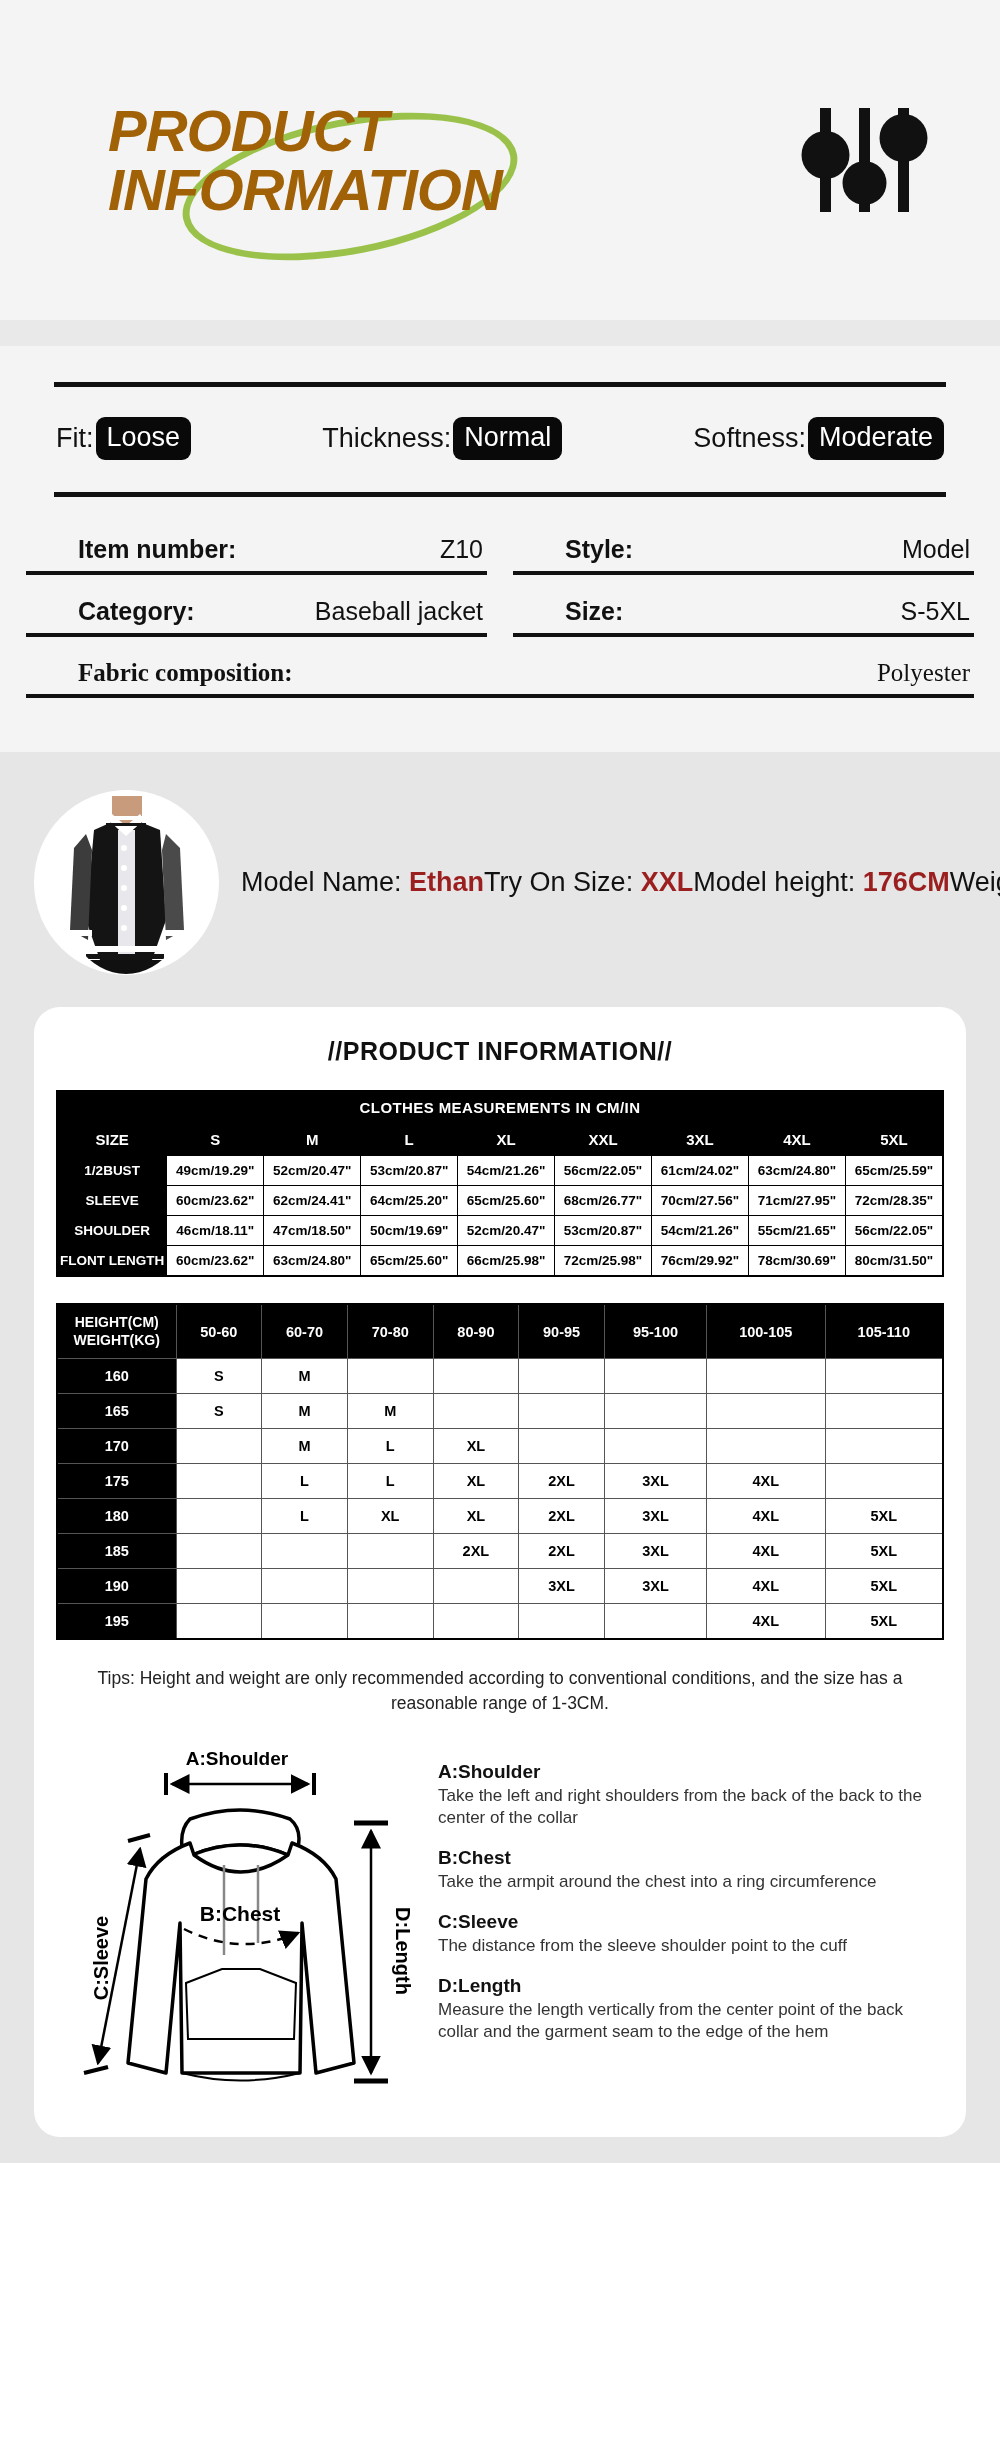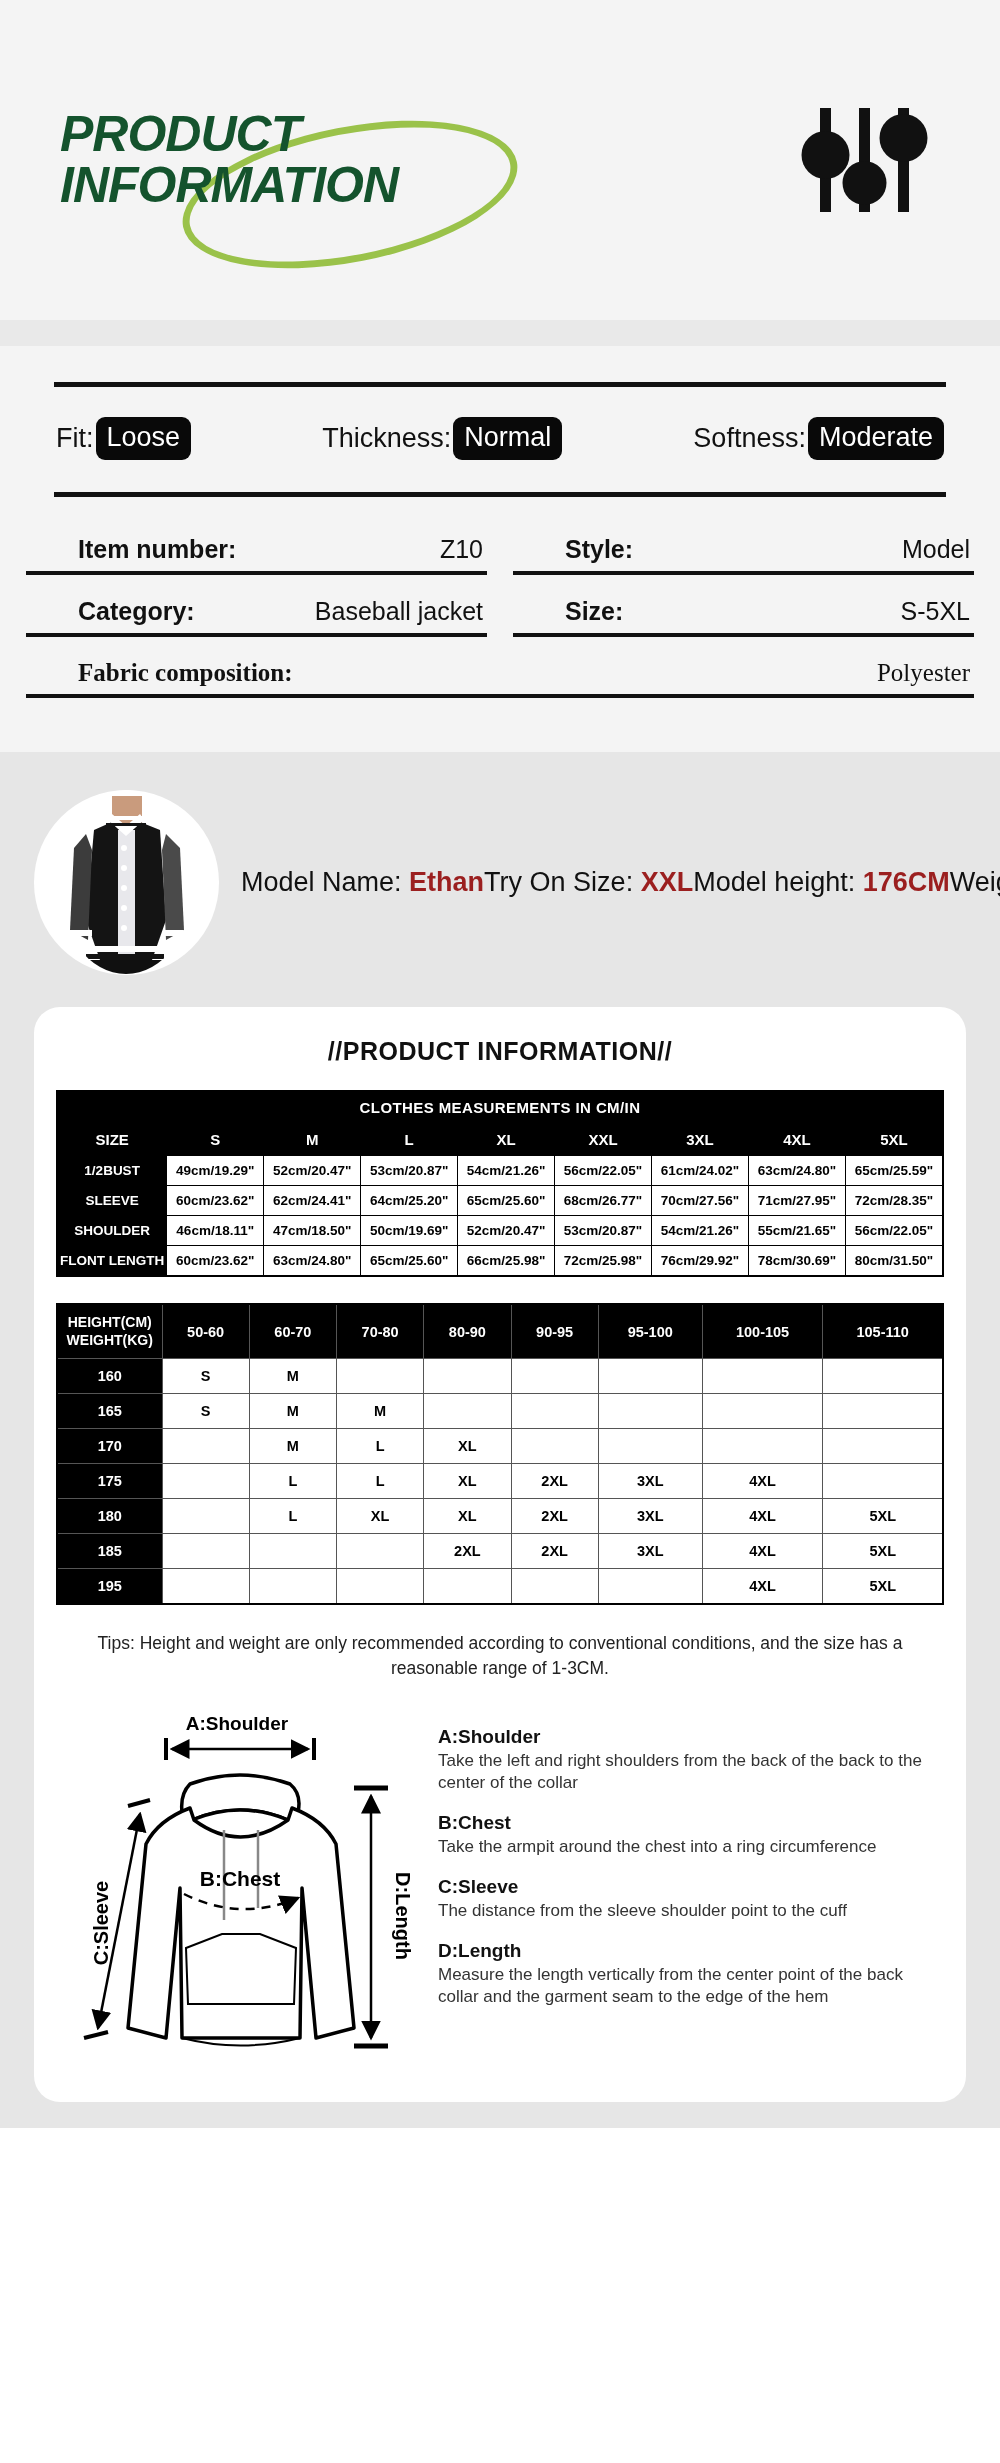--- a/index.html
+++ b/index.html
@@ -15,29 +15,30 @@
   .header {
     background: #f4f4f4;
     height: 320px;
     position: relative;
     display: flex;
     align-items: center;
     padding: 0 60px;
   }
   .header-title-wrap { position: relative; flex: 1; }
   .header-title {
-    font-size: 50px;
+    font-size: 58px;
     font-weight: 800;
     font-style: italic;
     letter-spacing: -1px;
     line-height: 1.02;
-    color: #14532d;
+    color: #a16207;
     position: relative;
     z-index: 2;
     white-space: pre-line;
+    margin-left: 48px;
   }
   .title-ellipse {
     position: absolute;
     left: 120px; top: 18px;
     width: 340px; height: 135px;
     border: 7px solid #9ac24a;
     border-radius: 50%;
     transform: rotate(-11deg);
     z-index: 1;
   }
@@ -153,21 +154,21 @@
   .size-table th, .size-table td {
     border: 1px solid #555;
     text-align: center;
     font-size: 14.5px;
     font-weight: 700;
     padding: 9px 2px;
     height: 32px;
   }
   .size-table thead th { background:#000; color:#fff; }
   .size-table thead th.corner { line-height: 1.25; font-size: 14px; }
-  .size-table tbody th { background:#000; color:#fff; width: 105px; }
+  .size-table tbody th { background:#000; color:#fff; width: 119px; }
   .size-table tbody td { background:#fff; color:#000; }
 
   .tips {
     text-align: center;
     font-size: 17.5px;
     line-height: 1.45;
     color: #222;
     margin: 26px 30px 8px 30px;
   }
 
@@ -454,20 +455,31 @@
               <td></td>
               <td></td>
               <td></td>
               <td>2XL</td>
               <td>2XL</td>
               <td>3XL</td>
               <td>4XL</td>
               <td>5XL</td>
             </tr>
             <tr>
+              <th>190</th>
+              <td></td>
+              <td></td>
+              <td></td>
+              <td></td>
+              <td>3XL</td>
+              <td>3XL</td>
+              <td>4XL</td>
+              <td>5XL</td>
+            </tr>
+            <tr>
               <th>195</th>
               <td></td>
               <td></td>
               <td></td>
               <td></td>
               <td></td>
               <td></td>
               <td>4XL</td>
               <td>5XL</td>
             </tr>

